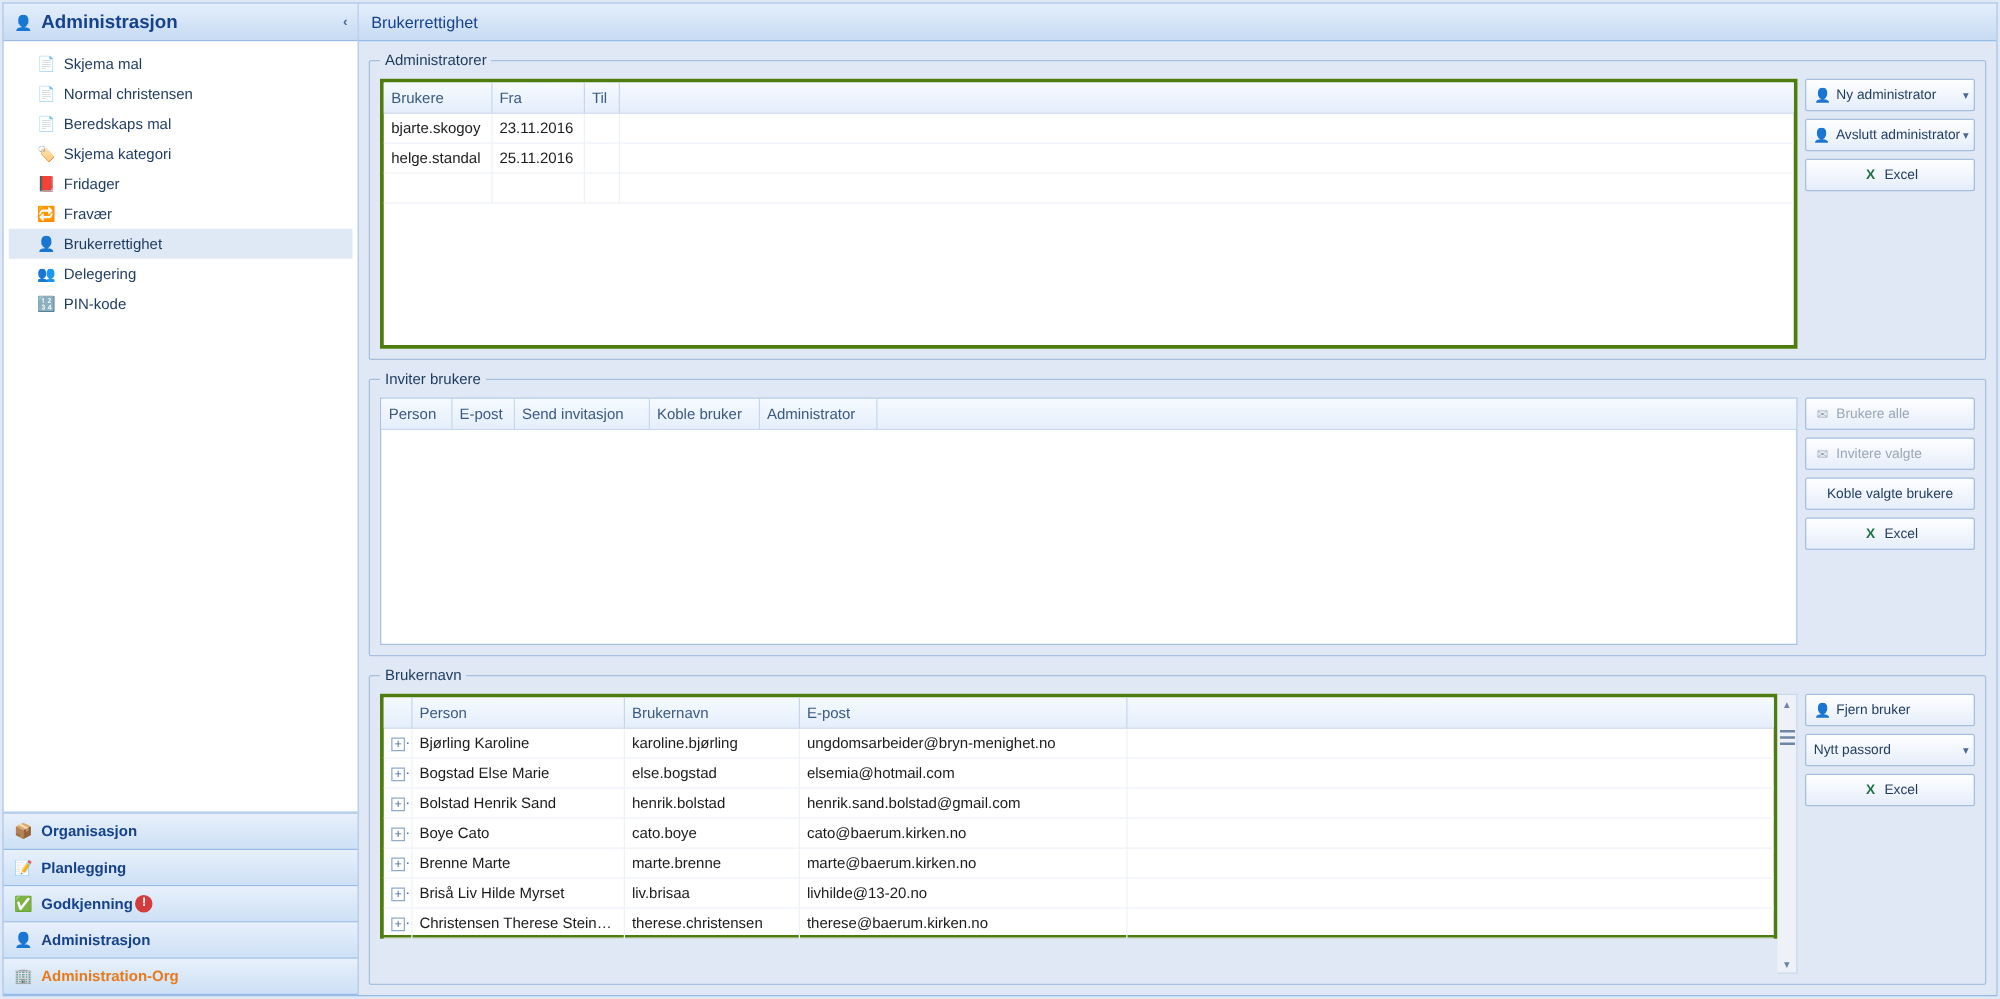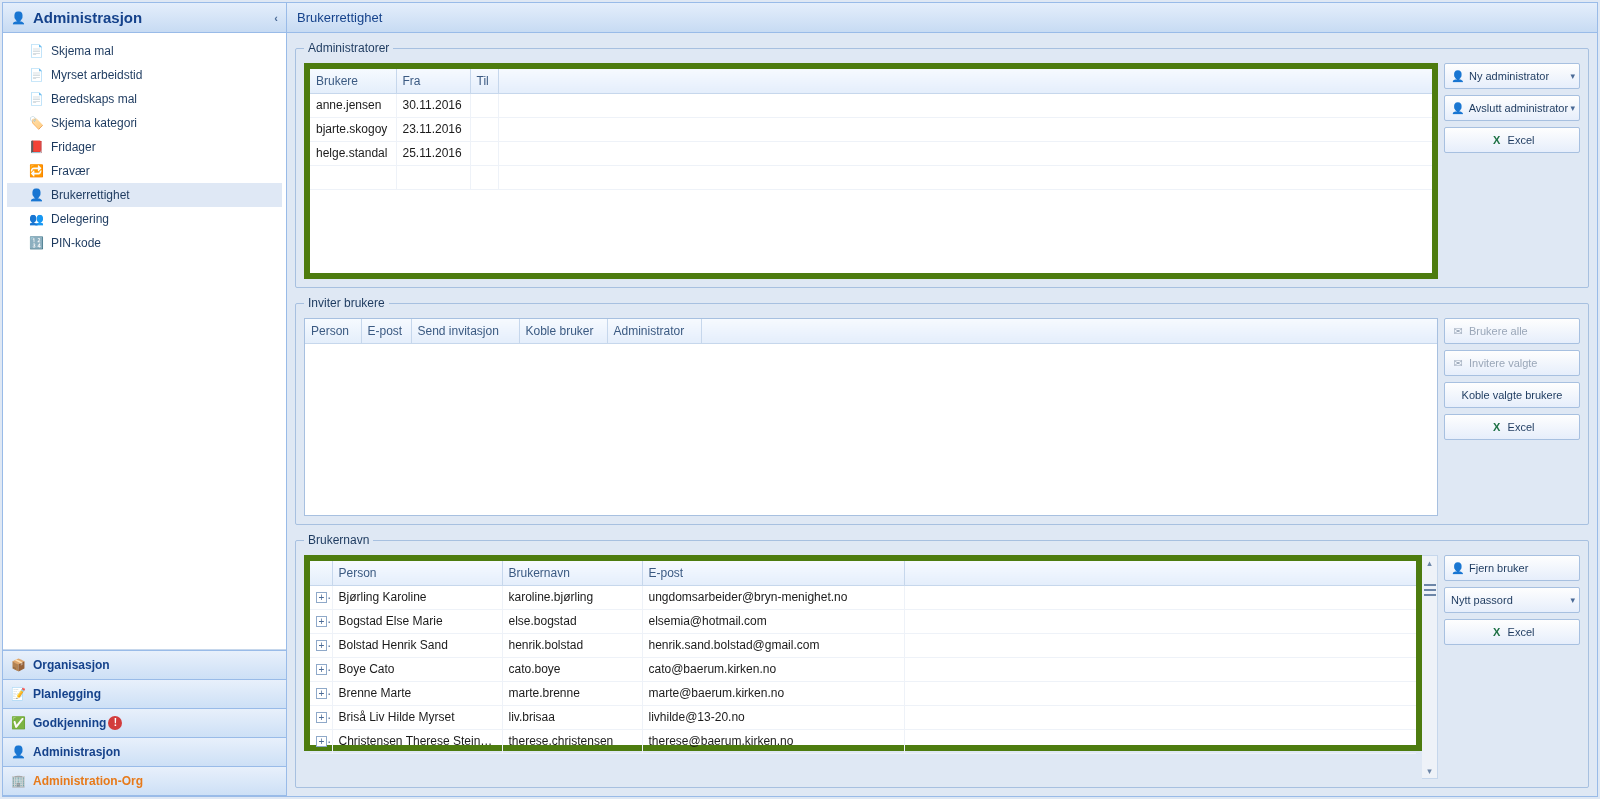--- a/index.html
+++ b/index.html
@@ -53,21 +53,21 @@
   }
   .main-body { flex:1; padding:8px; overflow:hidden; display:flex; flex-direction:column; gap:8px;align-items:flex-end;}
   fieldset.panel {
     border:1px solid #a7c0e0; border-radius:2px; background:#dfe8f4;
     padding:8px 8px 8px 8px; margin:0;
   }
   fieldset.panel > legend {
     padding:0 4px; color:#1d3a5f; font-size:12px;
   }
   .panel-row { display:flex; gap:6px; }
-  .grid-wrap { flex:1; background:#fff; border:6px solid #4d7c0f; }
+  .grid-wrap { flex:1; background:#fff; border:3px solid #4d7c0f; }
   .side-actions { width:136px; display:flex; flex-direction:column; gap:6px; }
   .btn {
     display:flex; align-items:center; justify-content:center; gap:4px;
     height:26px; padding:0 6px;
     background:linear-gradient(#fefefe,#e6eefb);
     border:1px solid #a7c0e0; border-radius:2px;
     color:#1d3a5f; font-size:11px; cursor:pointer; position:relative;
     white-space:nowrap;
   }
   .btn .caret { position:absolute; right:4px; font-size:9px; color:#4a6a96; }
@@ -140,21 +140,21 @@
       </span>
       <span class="chev">‹</span>
     </div>
     <div class="tree" id="tree">
         <div class="tree-item">
           <span class="ico">📄</span>
           <span>Skjema mal</span>
         </div>
         <div class="tree-item">
           <span class="ico">📄</span>
-          <span>Myrset arbeidstid</span>
+          <span>Normal christensen</span>
         </div>
         <div class="tree-item">
           <span class="ico">📄</span>
           <span>Beredskaps mal</span>
         </div>
         <div class="tree-item">
           <span class="ico">🏷️</span>
           <span>Skjema kategori</span>
         </div>
         <div class="tree-item">
@@ -222,26 +222,20 @@
               </colgroup>
               <thead>
                   <tr>
                 <th>Brukere</th>
                 <th>Fra</th>
                 <th>Til</th>
                 <th></th>
               </tr>
                 </thead>
               <tbody id="admin-rows">
-                  <tr>
-                    <td>anne.jensen</td>
-                    <td>30.11.2016</td>
-                    <td></td>
-                    <td></td>
-                  </tr>
                   <tr>
                     <td>bjarte.skogoy</td>
                     <td>23.11.2016</td>
                     <td></td>
                     <td></td>
                   </tr>
                   <tr>
                     <td>helge.standal</td>
                     <td>25.11.2016</td>
                     <td></td>

